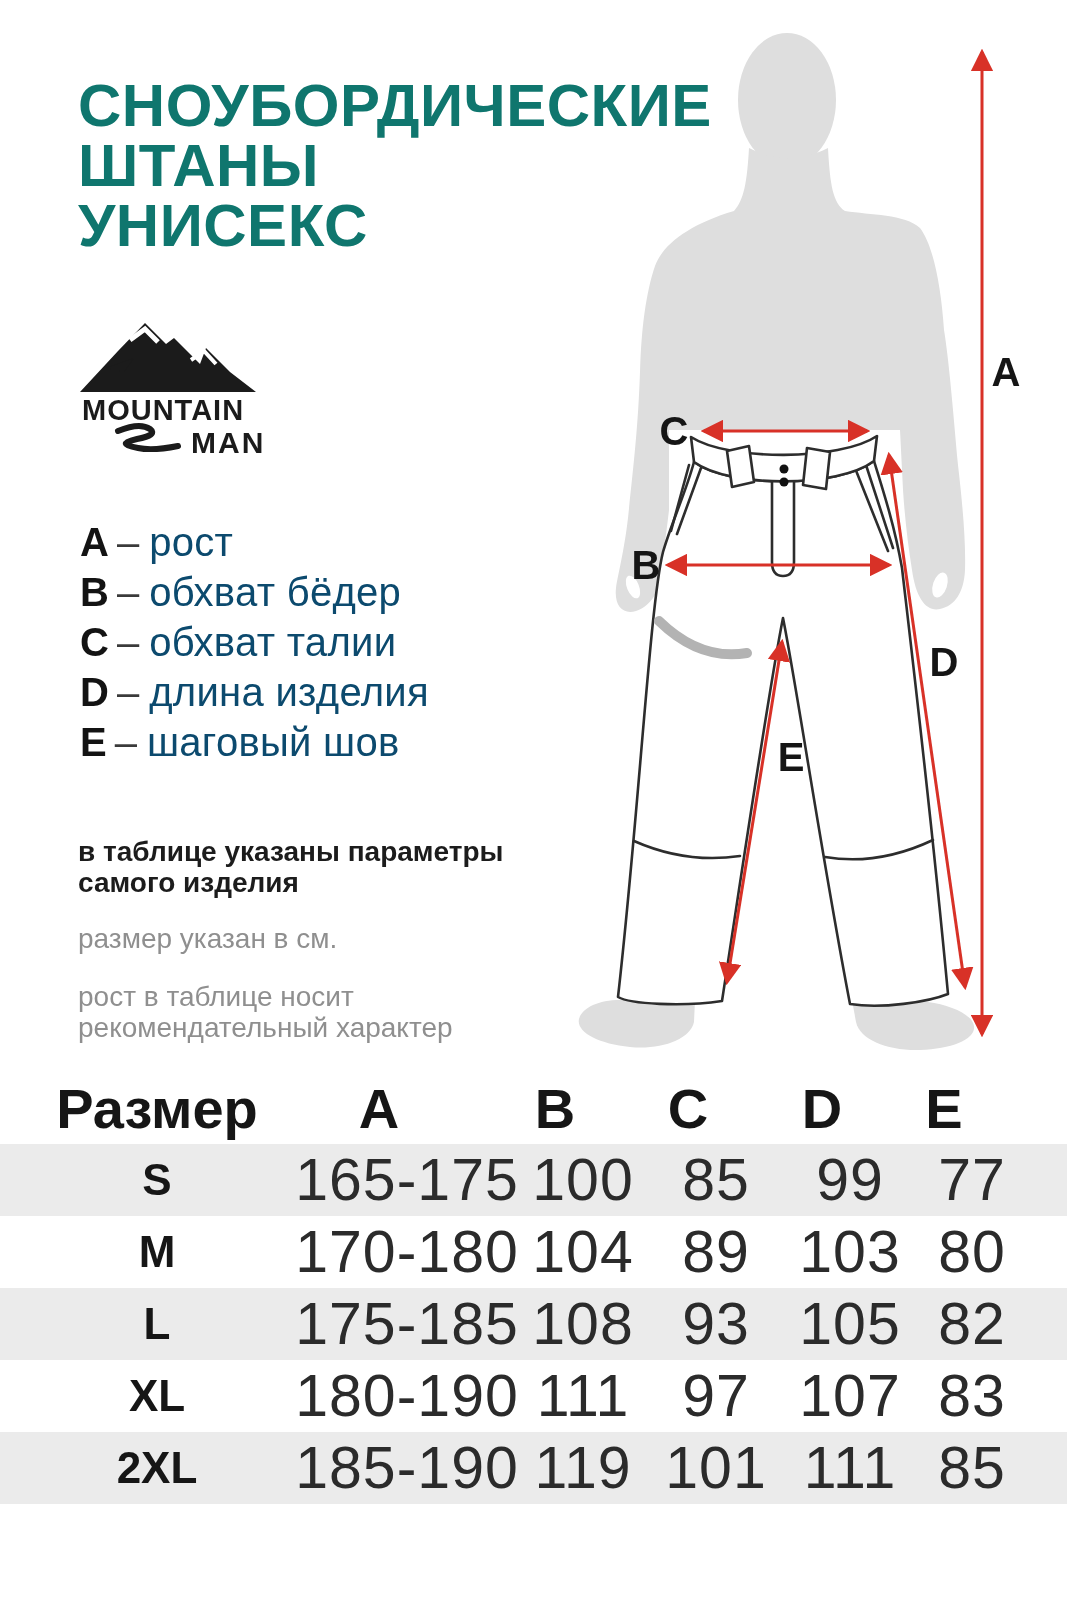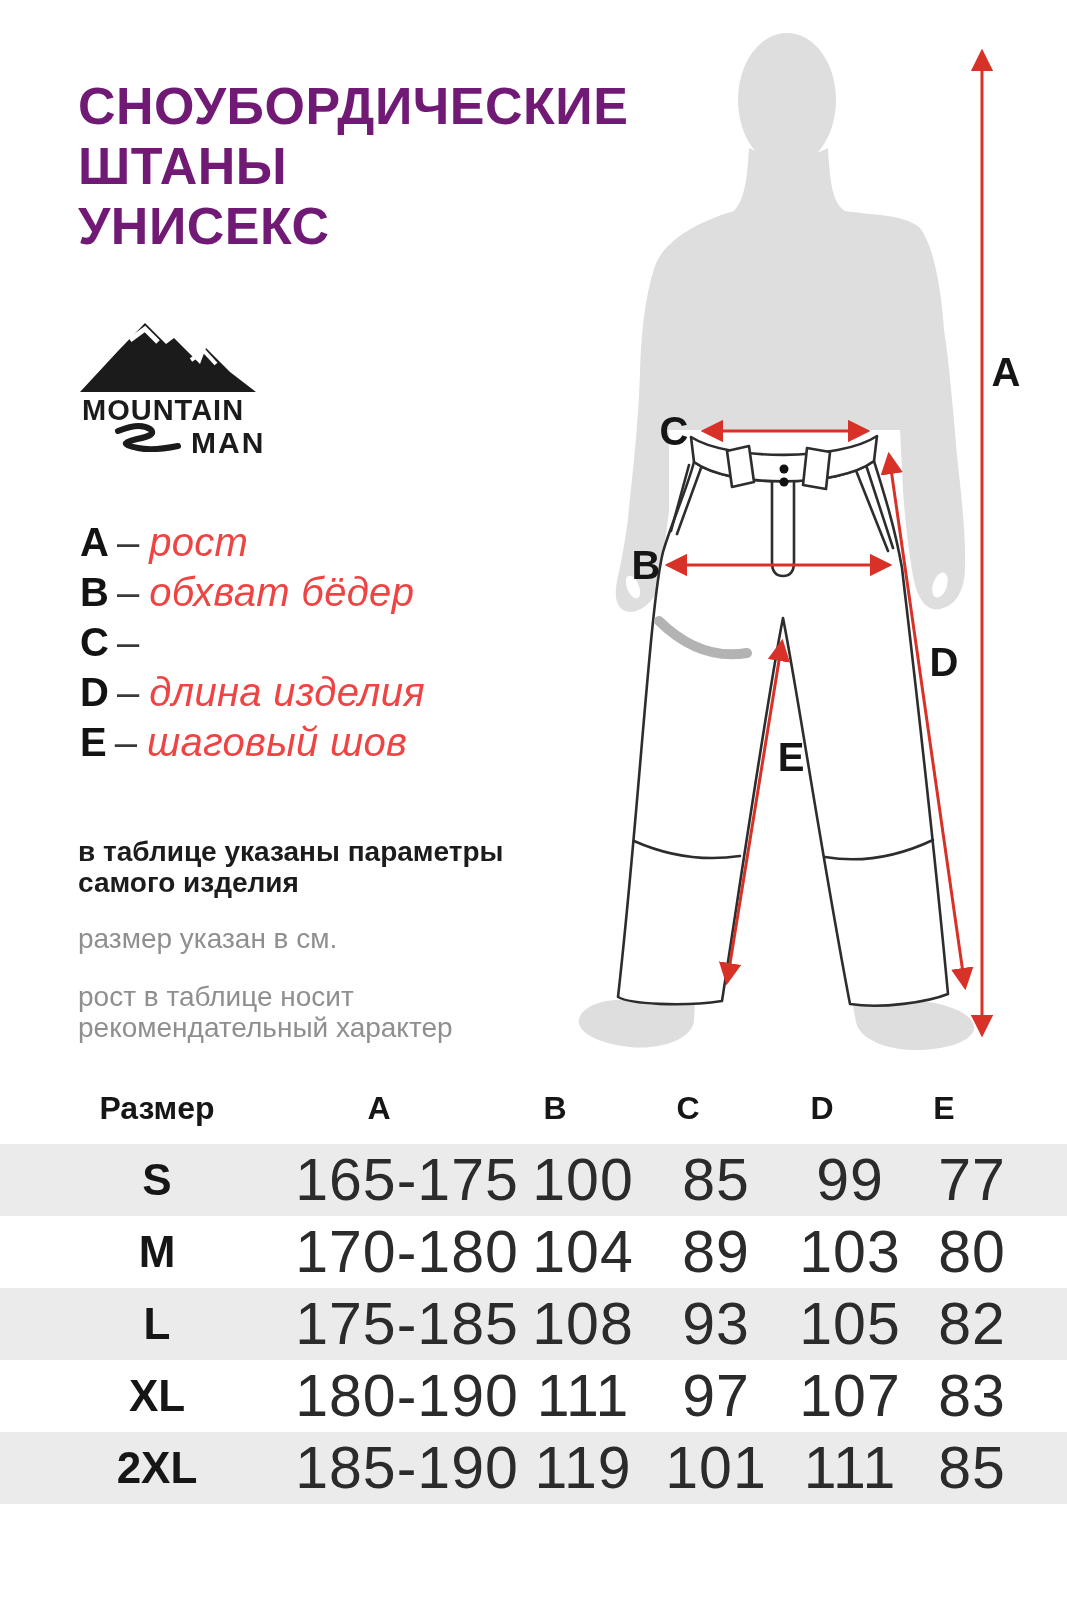--- a/index.html
+++ b/index.html
@@ -2,43 +2,43 @@
 <html><head>
 <meta charset="utf-8">
 <style>
   * { margin:0; padding:0; box-sizing:border-box; }
   html,body { background:#ffffff; }
   .page {
     position:relative; width:1067px; height:1600px; background:#ffffff;
     font-family:"Liberation Sans", sans-serif; color:#151515; overflow:hidden;
   }
   
-  .title { position:absolute; left:78px; top:76px; font-size:52px; font-weight:800;
-           line-height:60px; letter-spacing:.5px; color:#701a75; }
+  .title { position:absolute; left:78px; top:76px; font-size:60px; font-weight:800;
+           line-height:60px; letter-spacing:.5px; color:#0f766e; }
   
   .logo { position:absolute; left:78px; top:298px; width:220px; height:175px; }
   
   .legend { position:absolute; left:80px; top:520px; }
   .legend-row { height:50px; display:flex; align-items:baseline; white-space:nowrap; font-size:40px; }
   .legend-letter { font-weight:800; color:#131313; }
   .legend-dash { font-weight:400; color:#3a3a3a; padding:0 10px 0 8px; }
-  .legend-text { font-weight:400; color:#ef4444; letter-spacing:.3px;font-style:italic; }
+  .legend-text { font-weight:400; color:#0c4a6e; letter-spacing:.3px; }
   
   .notes { position:absolute; left:78px; top:836px; }
   .note-bold { width:480px; font-size:28px; font-weight:700; line-height:31px; color:#1c1c1c; }
   .note-gray { width:470px; font-size:28px; font-weight:400; line-height:31px; color:#8f8f8f; }
   .note-gray.first  { margin-top:25px; }
   .note-gray.second { margin-top:27px; }
   
   .fig { position:absolute; left:0; top:0; width:1067px; height:1600px; }
   
   .trow { position:absolute; left:0; width:1067px; height:72px; }
   .trow.gray { background:#ebebeb; }
   .cell { position:absolute; top:50%; transform:translate(-50%,-50%); white-space:nowrap; }
-  .cell.hdr  { font-size:32px; font-weight:700; color:#161616; }
+  .cell.hdr  { font-size:56px; font-weight:700; color:#161616; }
   .cell.size { font-size:44px; font-weight:700; color:#161616; }
   .cell.num  { font-size:59px; font-weight:400; color:#2b2b2b; letter-spacing:1px;margin-left:28px; }
   .c1 { left:157px; } .c2 { left:379px; } .c3 { left:555px; }
   .c4 { left:688px; } .c5 { left:822px; } .c6 { left:944px; }
 </style>
 </head>
 <body>
 
 <div class="page">
 
@@ -137,20 +137,21 @@
       <span class="legend-text">рост</span>
     </div>
     <div class="legend-row">
       <span class="legend-letter">B</span>
       <span class="legend-dash">–</span>
       <span class="legend-text">обхват бёдер</span>
     </div>
     <div class="legend-row">
       <span class="legend-letter">C</span>
       <span class="legend-dash">–</span>
+      <span class="legend-text">обхват талии</span>
     </div>
     <div class="legend-row">
       <span class="legend-letter">D</span>
       <span class="legend-dash">–</span>
       <span class="legend-text">длина изделия</span>
     </div>
     <div class="legend-row">
       <span class="legend-letter">E</span>
       <span class="legend-dash">–</span>
       <span class="legend-text">шаговый шов</span>

